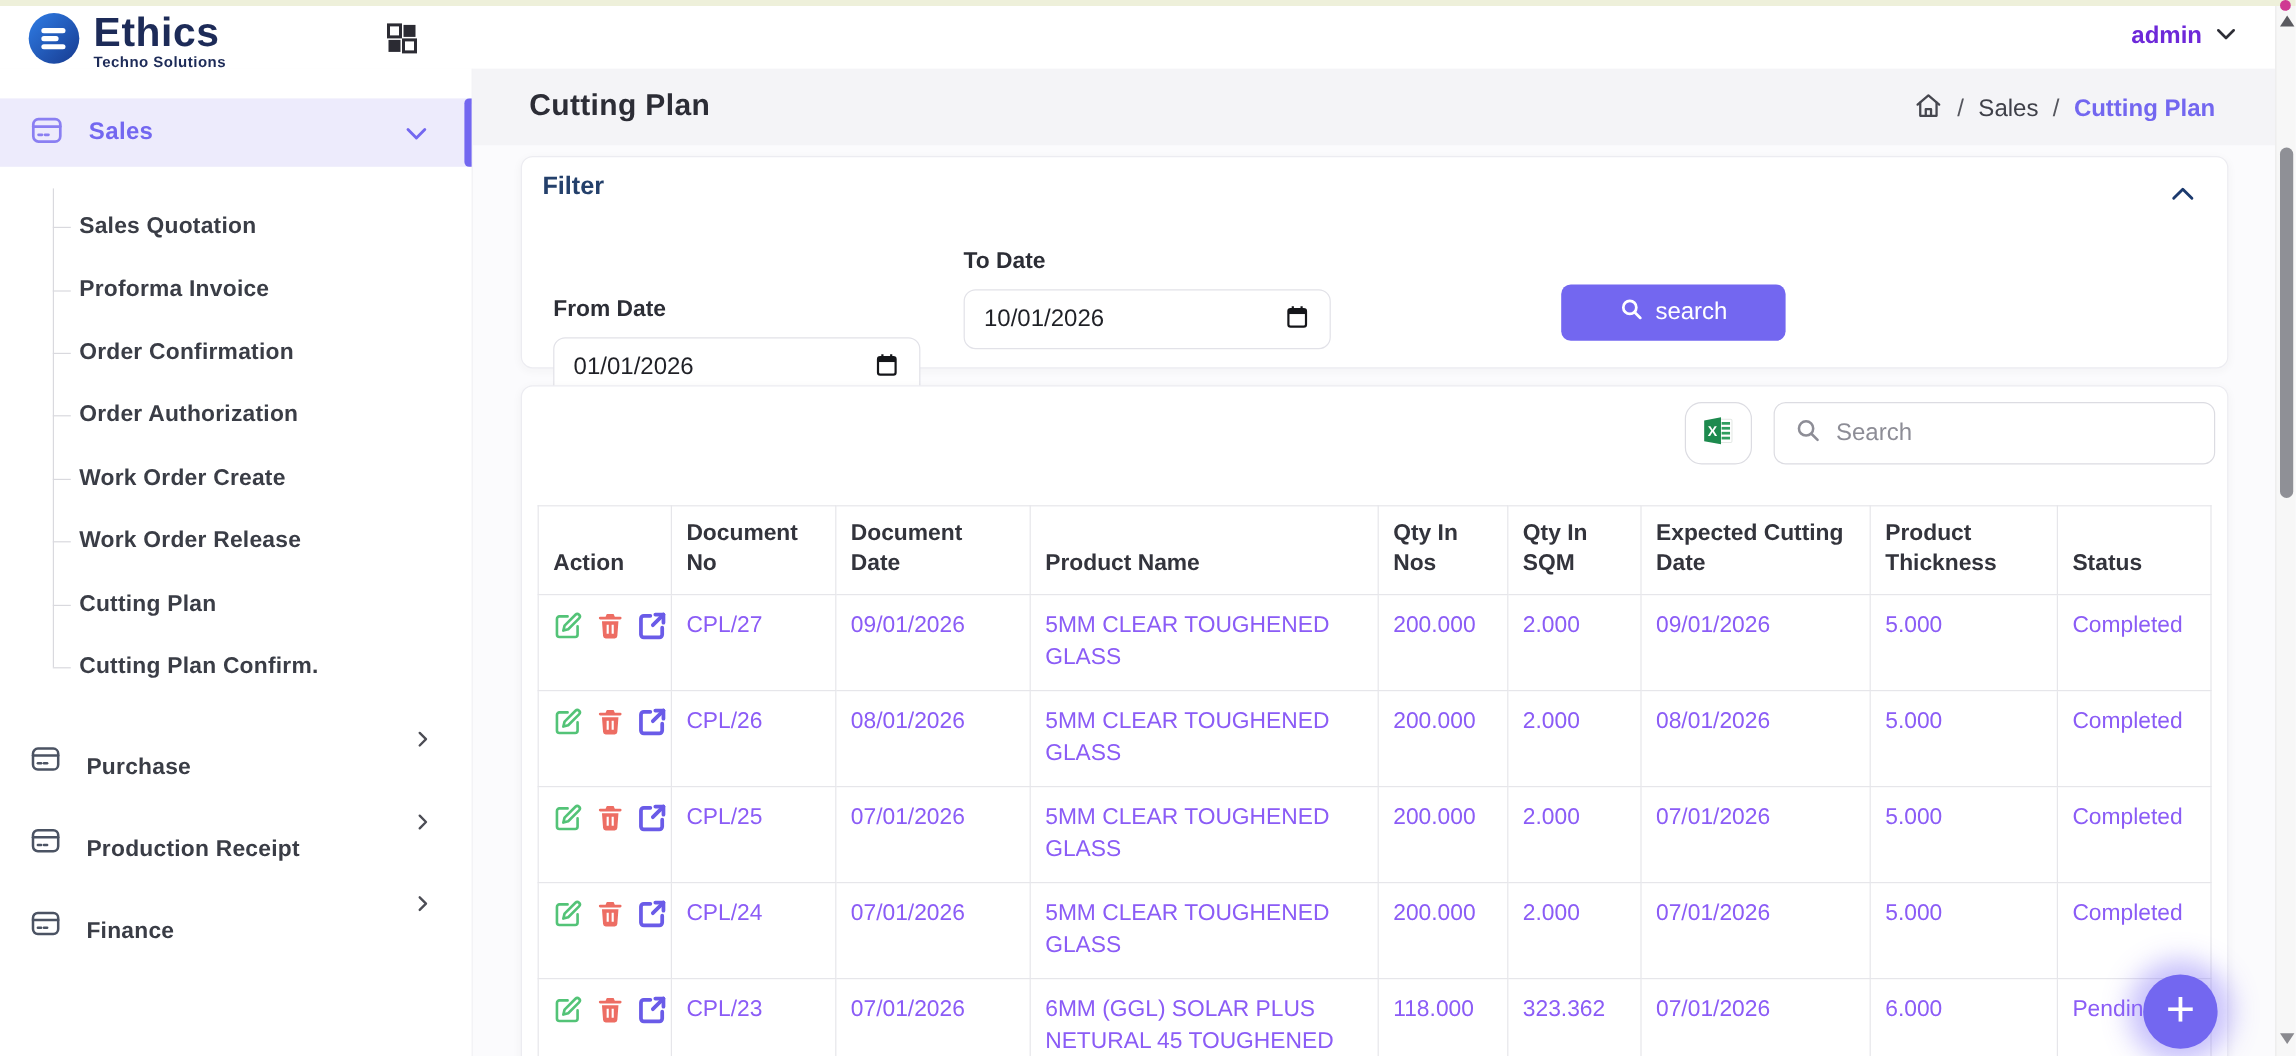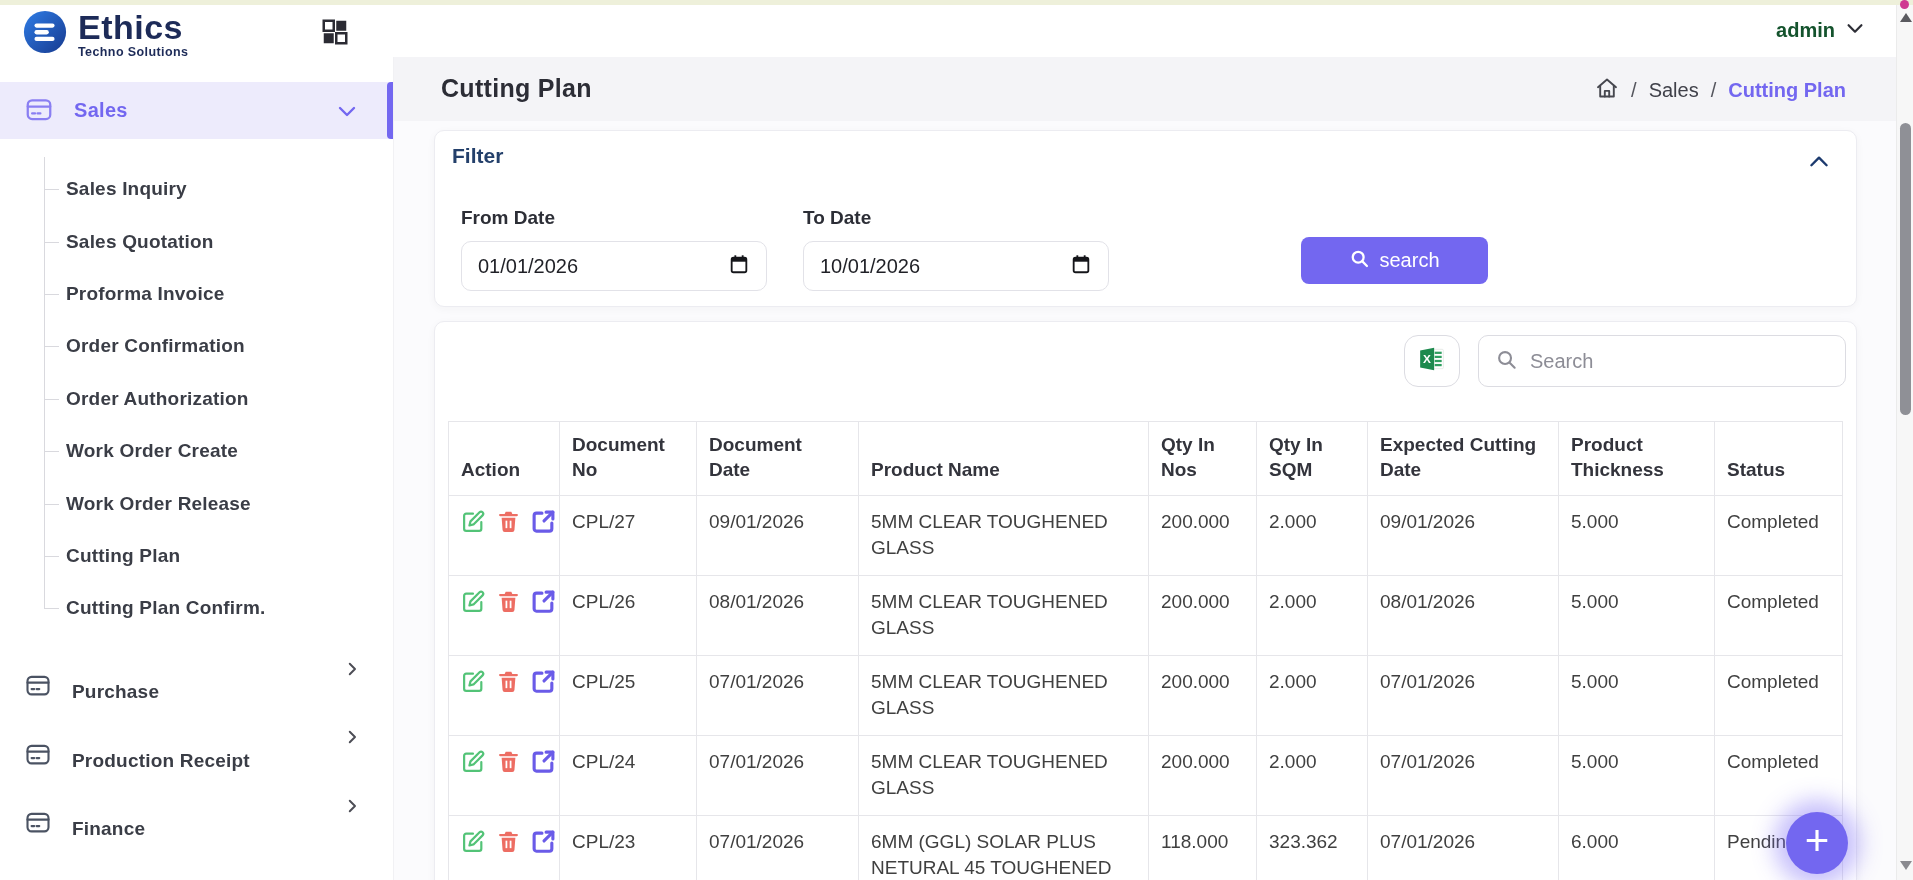--- a/index.html
+++ b/index.html
@@ -10,21 +10,21 @@
   .top-strip { position:absolute; left:0; top:0; width:100%; height:5px; background:#eef0da; z-index:60; }
   .rec-dot { position:absolute; right:4px; top:0; width:9px; height:9px; border-radius:50%; background:#cf3a92; z-index:70; }
 
   
   .topbar { position:absolute; left:0; top:5px; width:100%; height:52px; background:#fff; z-index:30; }
   .logo-wrap { position:absolute; left:22px; top:4px; display:flex; align-items:center; gap:10px; }
   .logo-text .brand-name { font-size:34px; font-weight:800; color:#1d2b58; letter-spacing:.5px; line-height:1; }
   .logo-text .brand-tag { font-size:12.5px; font-weight:700; color:#1d2b58; letter-spacing:.4px; margin-top:1px; }
   .grid-btn { position:absolute; left:320px; top:12px; width:30px; height:30px; cursor:pointer; }
   .user-wrap { position:absolute; right:47px; top:12px; display:flex; align-items:center; gap:9px; cursor:pointer; }
-  .user-wrap .user-name { font-size:20px; font-weight:700; color:#14532d; }
+  .user-wrap .user-name { font-size:20px; font-weight:700; color:#6d28d9; }
 
   
   .sidebar { position:absolute; left:0; top:57px; width:394px; bottom:0; background:#fff; z-index:20; border-right:1px solid #f1f1f4; }
   .nav-active { position:relative; margin-top:25px; height:57px; display:flex; align-items:center; padding-left:24px; background:#edebfc; cursor:pointer; }
   .nav-active .nav-label { margin-left:20px; font-size:20px; font-weight:700; color:#7367f0; letter-spacing:.3px; }
   .nav-active .bar { position:absolute; right:0; top:0; bottom:0; width:6px; background:#7367f0; border-radius:4px 0 0 4px; }
   .nav-active .chev { position:absolute; right:34px; top:17px; }
 
   .subnav { position:relative; margin-top:24px; list-style:none; }
   .subnav::before { content:""; position:absolute; left:44px; top:-6px; bottom:26px; width:1px; background:#d9d9de; }
@@ -45,21 +45,21 @@
   .breadcrumb .sep { color:#55565e; }
   .breadcrumb .bc-link { color:#3f4049; font-weight:500; cursor:pointer; }
   .breadcrumb .bc-current { color:#7367f0; font-weight:700; cursor:pointer; }
 
   .card { position:absolute; background:#fff; border:1px solid #ececf1; border-radius:10px; box-shadow:0 2px 8px rgba(40,40,60,.04); }
   .filter-card { left:40px; top:73px; width:1423px; height:177px; }
   .filter-title { position:absolute; left:17px; top:13px; font-size:21px; font-weight:600; color:#24406b; }
   .collapse-chev { position:absolute; right:24px; top:18px; cursor:pointer; }
 
   .fgroup { position:absolute; top:76px; }
-  .fgroup.from { left:26px; }
+  .fgroup.from { left:26px;margin-top:40px; }
   .fgroup.to { left:368px; }
   .fgroup .flabel { font-size:19px; font-weight:600; color:#2c2e36; }
   .date-input { margin-top:12px; width:306px; height:50px; border:1px solid #e2e2e8; border-radius:10px;
     display:flex; align-items:center; padding:0 16px; cursor:pointer; background:#fff;justify-content:flex-end; }
   .date-input .dval { flex:1; font-size:20px; font-weight:500; color:#1f2026; }
 
   .search-btn { position:absolute; left:866px; top:106px; width:187px; height:47px; background:#7367f0; border:none;
     border-radius:8px; display:flex; align-items:center; justify-content:center; gap:9px; cursor:pointer; }
   .search-btn span { color:#fff; font-size:20px; font-weight:500; }
 
@@ -68,21 +68,21 @@
     background:#fff; display:flex; align-items:center; justify-content:center; cursor:pointer; }
   .tbl-search { position:absolute; left:1043px; top:13px; width:368px; height:52px; border:1px solid #dcdce2; border-radius:10px;
     background:#fff; display:flex; align-items:center; padding:0 16px; gap:12px; }
   .tbl-search input { border:none; outline:none; flex:1; font-size:20px; color:#3a3b42; font-family:"Liberation Sans",sans-serif; }
   .tbl-search input::placeholder { color:#8d8d96; }
 
   table.grid { position:absolute; left:13px; top:99px; width:1394px; border-collapse:collapse; table-layout:fixed; }
   table.grid th { border:1px solid #e6e6ea; vertical-align:bottom; text-align:left; padding:10px 12px 13px 12px;
     font-size:19px; font-weight:700; color:#33343c; line-height:1.32; height:70px; background:#fff; }
   table.grid td { border:1px solid #e6e6ea; vertical-align:top; text-align:left; padding:13px 12px;
-    font-size:19px; font-weight:500; color:#404040; line-height:1.35; height:80px; background:#fff; }
+    font-size:19px; font-weight:500; color:#8b5cf6; line-height:1.35; height:80px; background:#fff; }
   .actions { display:flex; gap:10px; align-items:center; }
   .actions svg { cursor:pointer; }
 
   
   .fab { position:absolute; left:1786px; top:812px; width:62px; height:62px; border-radius:50%; background:#7367f0;
     box-shadow:0 0 22px 12px rgba(128,114,246,.45); display:flex; align-items:center; justify-content:center;
     z-index:50; cursor:pointer; }
   .fab span { color:#fff; font-size:42px; font-weight:400; line-height:1; margin-top:-4px; }
 
   
@@ -150,23 +150,20 @@
     <span class="chev">
       <svg width="24" height="24" viewBox="0 0 24 24" fill="none" stroke="#7367f0" stroke-width="2.4" stroke-linecap="round" stroke-linejoin="round">
           <path d="M5 9l7 7 7-7"></path>
         </svg>
     </span>
     <span class="bar"></span>
   </div>
 
   <ul class="subnav">
 
-  <li>
-        <span>Sales Inquiry</span>
-      </li>
       <li>
         <span>Sales Quotation</span>
       </li>
       <li>
         <span>Proforma Invoice</span>
       </li>
       <li>
         <span>Order Confirmation</span>
       </li>
       <li>

